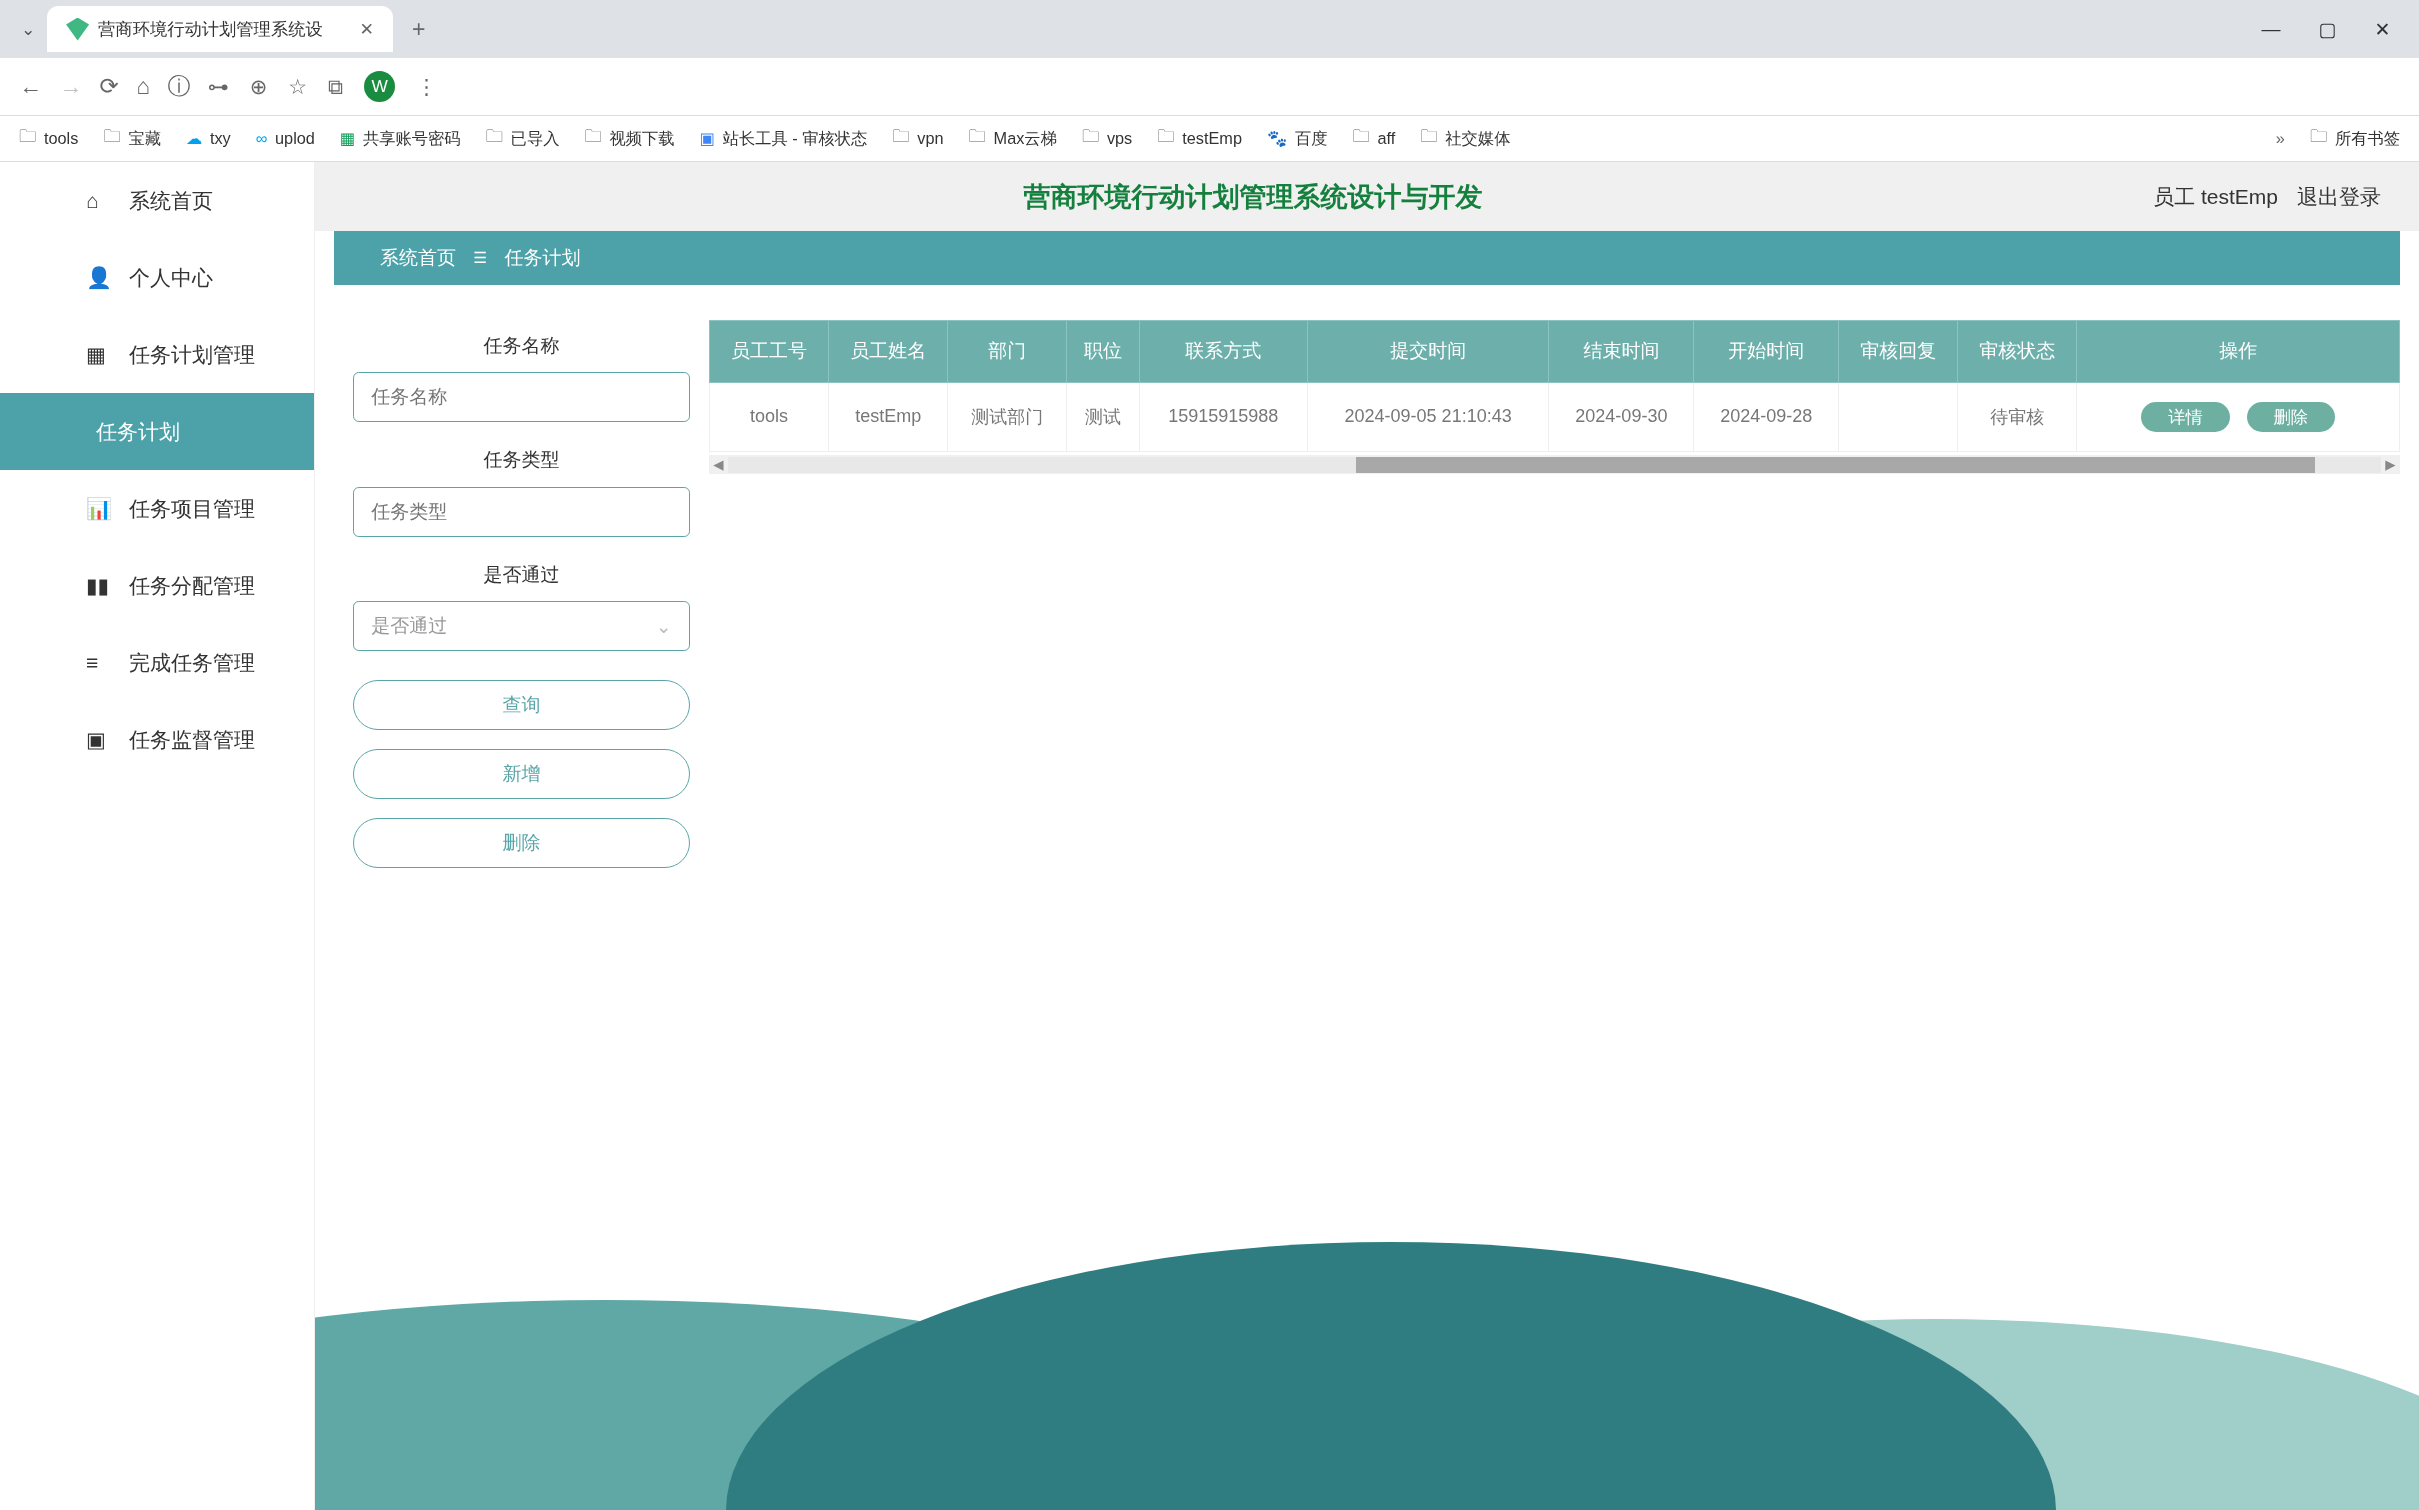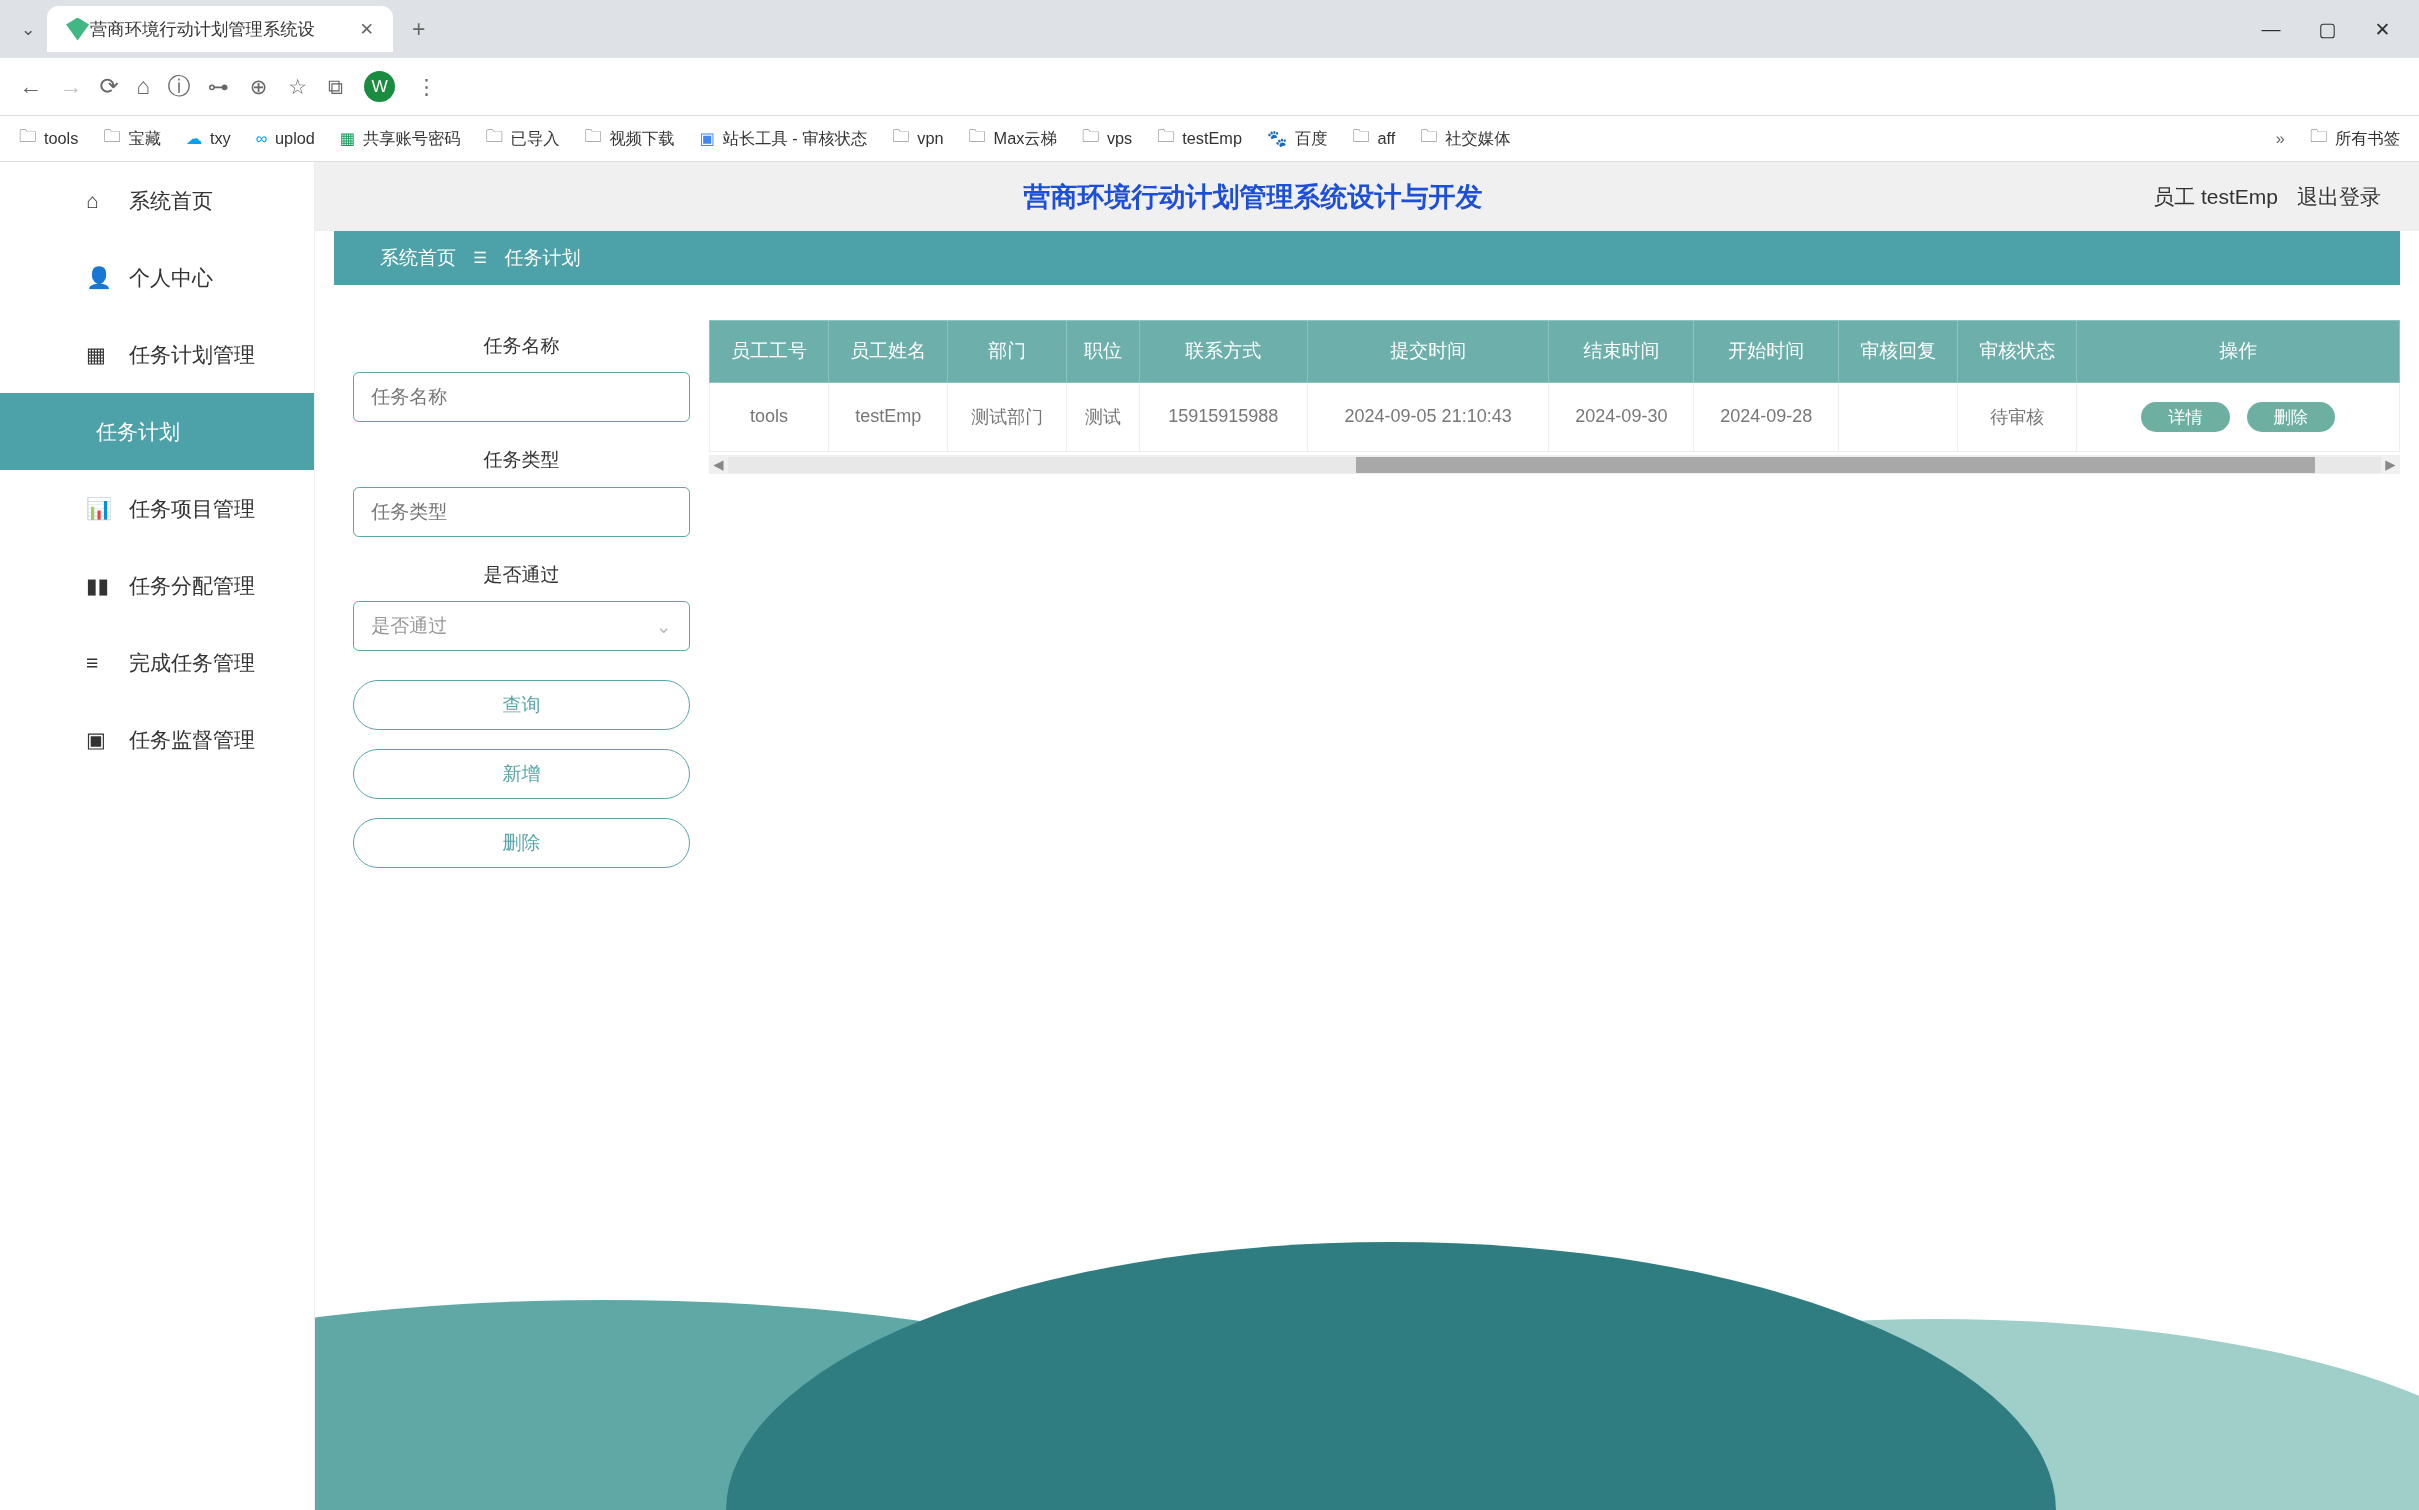--- a/index.html
+++ b/index.html
@@ -1,21 +1,21 @@
 <!DOCTYPE html>
 <html><head>
 <meta charset="utf-8">
 <style>
 * { margin: 0; padding: 0; box-sizing: border-box; font-family: "Microsoft YaHei", Arial, sans-serif; }
 body { background: #fff; width: 2419px; height: 1510px; overflow: hidden; position: relative; }
 
 
 .browser-chrome { background: #f1f3f4; }
 .tab-bar { height: 58px; display: flex; align-items: center; padding: 0 9.6px; background: #dee1e6; }
-.tab { background: #fff; border-radius: 11.5px 11.5px 0 0; padding: 9.6px 19px; display: flex; align-items: center; gap: 1px; min-width: 346px; height: 46px; }
+.tab { background: #fff; border-radius: 11.5px 11.5px 0 0; padding: 9.6px 19px; display: flex; align-items: center; gap: 9px; min-width: 346px; height: 46px; }
 .vue-icon { width: 23px; height: 23px; background: #41b883; clip-path: polygon(50% 0, 100% 30%, 50% 100%, 0 30%); }
 .tab-title { font-size: 17.3px; color: #333; flex: 1; white-space: nowrap; overflow: hidden; text-overflow: ellipsis; }
 .close-x { font-size: 17.3px; color: #666; cursor: pointer; }
 .new-tab { font-size: 23px; color: #666; padding: 0 19px; cursor: pointer; }
 .window-controls { margin-left: auto; display: flex; gap: 38px; padding-right: 19px; font-size: 19px; color: #333; }
 
 .url-bar { height: 58px; display: flex; align-items: center; padding: 0 19px; gap: 17.3px; background: #fff; border-bottom: 1px solid #ddd; }
 .nav-icon { font-size: 23px; color: #666; cursor: pointer; }
 .url-input { flex: 1; display: flex; align-items: center; gap: 11.5px; font-size: 19px; color: #333; }
 .url-domain { color: #666; }
@@ -35,21 +35,21 @@
 .sidebar { width: 315px; background: #fff; border-right: 1px solid #eee; z-index: 2; position: relative; }
 .side-item { height: 77px; display: flex; align-items: center; padding-left: 91px; gap: 17.3px; font-size: 21px; color: #333; cursor: pointer; position: relative; }
 .side-item.active { background: #4ca2a8; color: #fff; padding-left: 77px; }
 .side-item .icon { position: absolute; left: 86px; font-size: 21px; color: #333; }
 .side-item span.label { margin-left: 38px; }
 .side-item.active span.label { margin-left: 19px; }
 
 
 .main { flex: 1; display: flex; flex-direction: column; z-index: 2; position: relative; }
 .header { height: 69px; background: #f0f0f0; display: flex; align-items: center; padding: 0 38px; }
-.header-title { flex: 1; text-align: center; font-size: 27px; font-weight: bold; color: #1d4ed8; }
+.header-title { flex: 1; text-align: center; font-size: 27px; font-weight: bold; color: #15803d; }
 .header-right { display: flex; gap: 19px; font-size: 21px; color: #333; }
 .header-right span { cursor: pointer; }
 
 .breadcrumb { height: 54px; background: #4ca2a8; display: flex; align-items: center; padding-left: 46px; gap: 17.3px; font-size: 19px; color: #fff; margin: 0 19px 0 19px; }
 .breadcrumb .sep { font-size: 15.4px; }
 
 .content { display: flex; padding: 29px 19px; }
 
 
 .filter-panel { width: 375px; padding: 19px 19px; }

